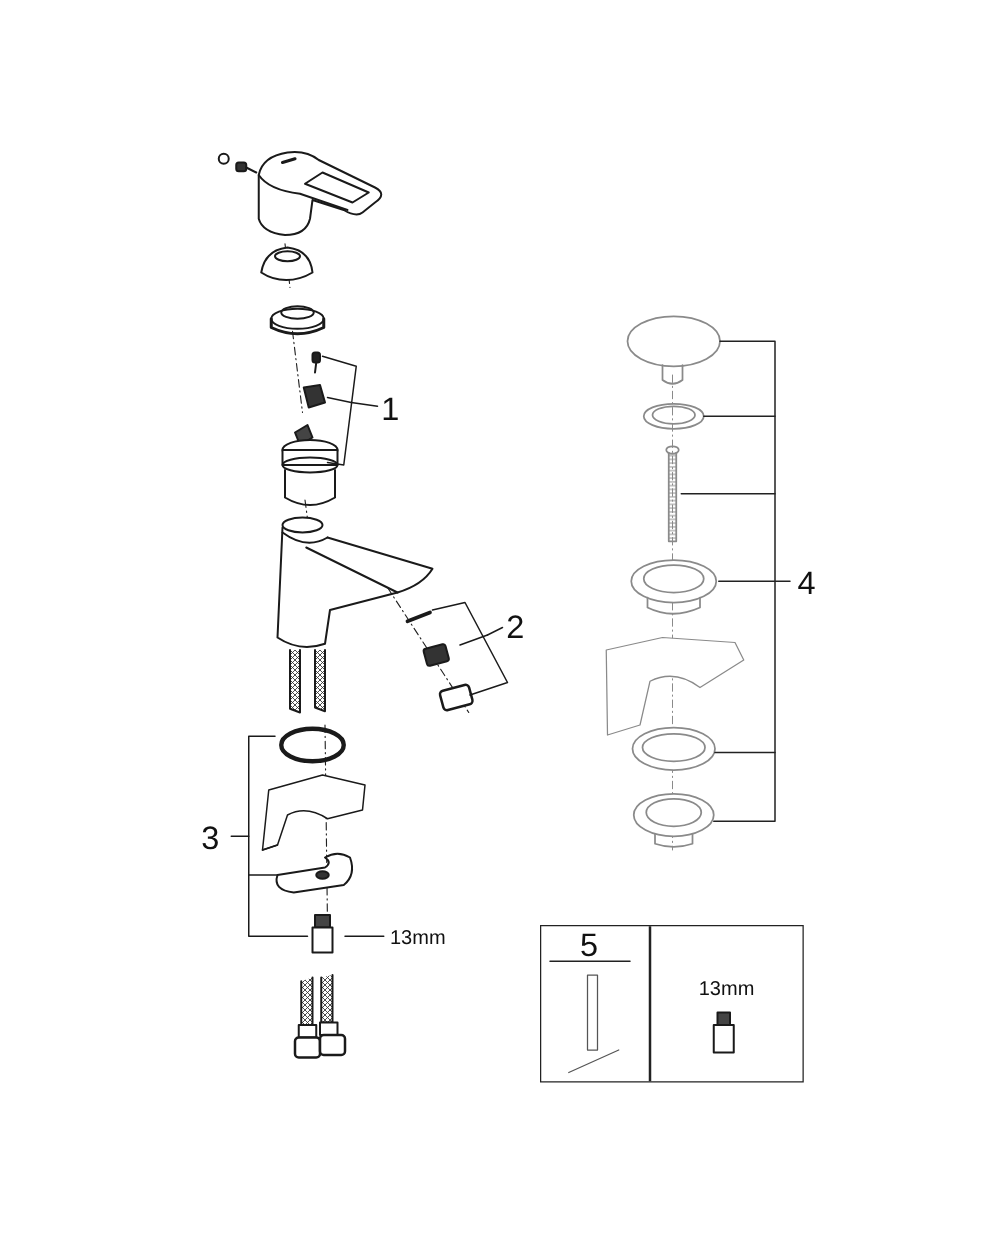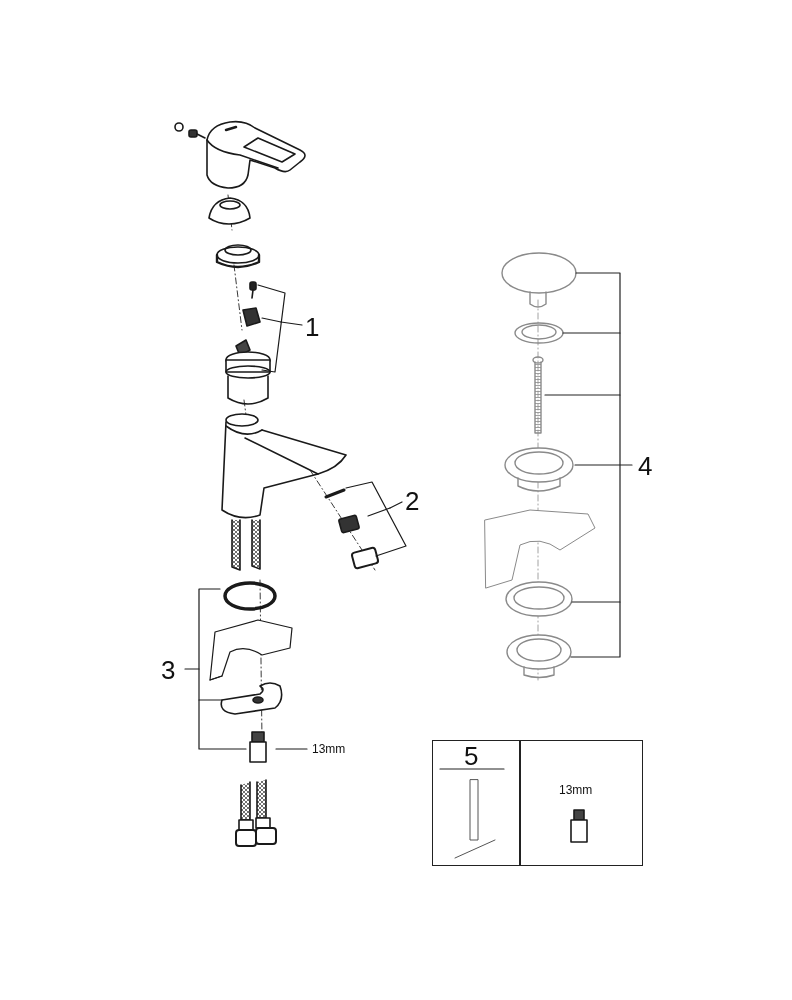--- a/index.html
+++ b/index.html
@@ -1,20 +1,20 @@
 <!DOCTYPE html>
 <html><head>
 <meta charset="utf-8">
 <style>
   html, body { margin: 0; padding: 0; background: #ffffff; }
   body { width: 792px; height: 1000px; position: relative; overflow: hidden; font-family: "Liberation Sans", sans-serif; }
   #diagram { position: absolute; left: 0; top: 0; width: 792px; height: 1000px; }
   .lbl { position: absolute; color: #111; font-family: "Liberation Sans", sans-serif; line-height: 1; }
   .callout { font-size: 26px; }
-  .dim { font-size: 12px; }
+  .dim { font-size: 16px; }
   .box5 { position: absolute; left: 432px; top: 740px; width: 211px; height: 126px; border: 1.5px solid #222; box-sizing: border-box; }
   .box5 .div { position: absolute; left: 86px; top: 0; width: 1.5px; height: 100%; background: #222; }
 </style>
 </head>
 <body>
 
 <svg id="diagram" viewBox="0 0 792 1000" xmlns="http://www.w3.org/2000/svg" fill="none" stroke="#1a1a1a" stroke-width="1.6" stroke-linejoin="round" stroke-linecap="round">
 
   <g stroke="#222" stroke-width="0.9" stroke-dasharray="6 3 1 3">
     <line x1="228" y1="195" x2="232" y2="230"></line>

